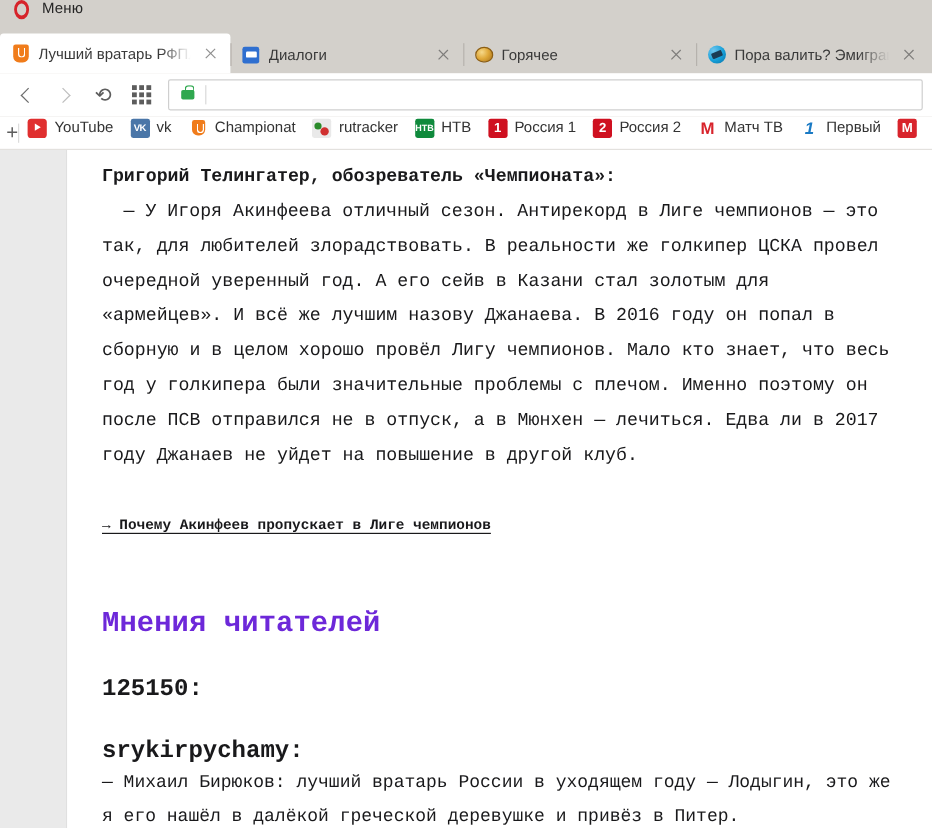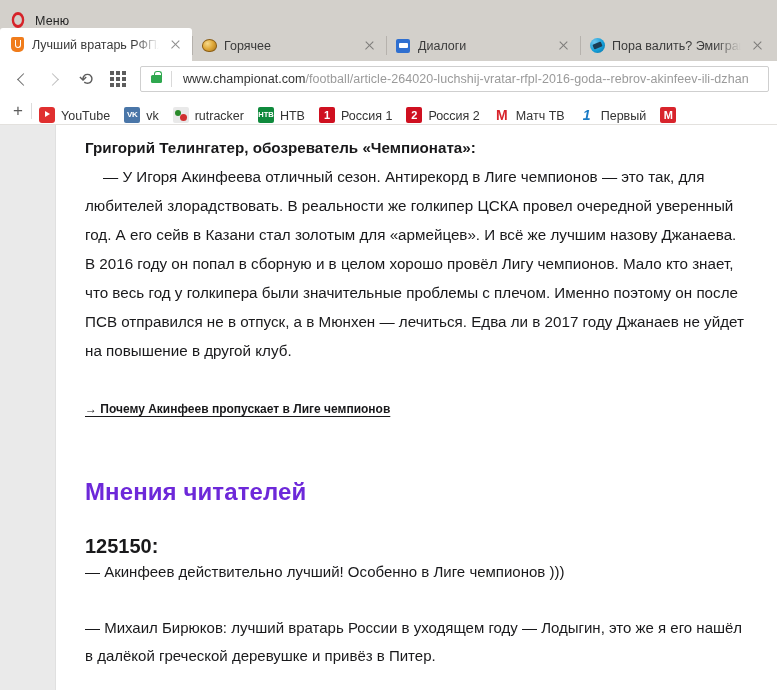--- a/index.html
+++ b/index.html
@@ -16,21 +16,21 @@
   .browser {
     width: 777px; height: 690px;
     display: flex; flex-direction: column;
     background: #d6d3ce;
   }
 
   
   .menu-strip {
     height: 28px;
     background: #d3d0cb;
-    display: flex; align-items: flex-end;
+    display: flex; align-items: flex-start;
     padding-left: 10px;
     flex: 0 0 28px;
     position: relative;
   }
   .opera-logo {
     width: 16px; height: 16px;
     border-radius: 50%;
     border: 3px solid #d6232a;
     background: transparent;
     display: inline-block;
@@ -227,21 +227,21 @@
     width: 28px; height: 24px;
     display: flex; align-items: center; justify-content: center;
     font-size: 17px; color: #5d5d5d;
     position: relative;
   }
   .bm-plus::after {
     content: ""; position: absolute; right: 0; top: 4px; bottom: 4px;
     width: 1px; background: #dcdcdc;
   }
   .bm-item {
-    display: flex; align-items: flex-end;
+    display: flex; align-items: flex-start;
     padding: 0 7px;
     height: 24px;
     font-size: 12.5px; color: #333;
     white-space: nowrap;
     cursor: default;
   }
   .bm-ico {
     width: 16px; height: 16px;
     margin-right: 6px;
     flex: 0 0 16px;
@@ -275,20 +275,21 @@
   .bm-ico.perviy { background: #ffffff; color:#1a7ac4; font-size: 14px; font-style: italic; }
   .bm-ico.matchred { background: #d8242c; font-size: 11px; }
 
   
   .viewport {
     flex: 1 1 auto;
     background: #ffffff;
     display: flex;
     overflow: hidden;
     position: relative;
+    font-family: Liberation Mono, monospace;
   }
   .page-gutter {
     width: 56px; flex: 0 0 56px;
     background: #eaeaea;
     border-right: 1px solid #e0e0e0;
   }
   .page-body {
     flex: 1 1 auto;
     background: #ffffff;
     padding: 8px 30px 0 29px;
@@ -350,31 +351,31 @@
     <div class="tab active" style="width:192px">
       <span class="tab-fav">
           <span class="ico-shield"></span>
         </span>
       <span class="tab-title">Лучший вратарь РФПЛ 20</span>
       <span class="tab-close"></span>
     </div>
 
     <div class="tab" style="width:194px">
       <span class="tab-fav">
+          <span class="ico-dialog"></span>
+        </span>
+      <span class="tab-title">Диалоги</span>
+      <span class="tab-close"></span>
+    </div>
+
+    <div class="tab" style="width:194px">
+      <span class="tab-fav">
           <span class="ico-coin"></span>
         </span>
       <span class="tab-title">Горячее</span>
-      <span class="tab-close"></span>
-    </div>
-
-    <div class="tab" style="width:194px">
-      <span class="tab-fav">
-          <span class="ico-dialog"></span>
-        </span>
-      <span class="tab-title">Диалоги</span>
       <span class="tab-close"></span>
     </div>
 
     <div class="tab" style="width:194px">
       <span class="tab-fav">
           <span class="ico-drop"></span>
         </span>
       <span class="tab-title">Пора валить? Эмиграция</span>
       <span class="tab-close"></span>
     </div>
@@ -401,37 +402,42 @@
           <i></i>
           <i></i>
           <i></i>
           <i></i>
       </span>
     </div>
 
     <div class="url-box">
       <span class="lock"></span>
       <span class="url-sep"></span>
-      <span class="url-text"><b>www.championat.com</b><span>/football/article-264020-luchshij-vratar-rfpl-2016-goda--rebrov-akinfeev-ili-dzhan</span></span>
     </div>
   </div>
 
   <div class="bm-bar">
     <div class="bm-plus">+</div>
 
     <div class="bm-item">
       <span class="bm-ico youtube"></span>
       <span>YouTube</span>
     </div>
 
     <div class="bm-item">
       <span class="bm-ico vk">VK</span>
       <span>vk</span>
     </div>
 
+    <div class="bm-item">
+      <span class="bm-ico champ">
+          <span class="ico-shield" style="width:11px;height:13px"></span>
+        </span>
+      <span>Championat</span>
+    </div>
 
     <div class="bm-item">
       <span class="bm-ico rutracker"></span>
       <span>rutracker</span>
     </div>
 
     <div class="bm-item">
       <span class="bm-ico ntv">НТВ</span>
       <span>НТВ</span>
     </div>
@@ -470,23 +476,23 @@
         <span class="art-lead">Григорий Телингатер, обозреватель «Чемпионата»:</span><br>
         <span class="art-text">— У Игоря Акинфеева отличный сезон. Антирекорд в Лиге чемпионов — это так, для любителей злорадствовать. В реальности же голкипер ЦСКА провел очередной уверенный год. А его сейв в Казани стал золотым для «армейцев». И всё же лучшим назову Джанаева. В 2016 году он попал в сборную и в целом хорошо провёл Лигу чемпионов. Мало кто знает, что весь год у голкипера были значительные проблемы с плечом. Именно поэтому он после ПСВ отправился не в отпуск, а в Мюнхен — лечиться. Едва ли в 2017 году Джанаев не уйдет на повышение в другой клуб.</span>
       </div>
 
       <a class="link-arrow" href="#">→ Почему Акинфеев пропускает в Лиге чемпионов</a>
 
       <h2 class="h-opinions">Мнения читателей</h2>
 
       <div class="comment">
         <div class="c-author">125150:</div>
-        <div class="c-body">— Акинфеев действительно лучший! Особенно в Лиге чемпионов )))</div>
       </div>
 
       <div class="comment">
+        <div class="c-author">srykirpychamy:</div>
         <div class="c-body">— Михаил Бирюков: лучший вратарь России в уходящем году — Лодыгин, это же я его нашёл в далёкой греческой деревушке и привёз в Питер.</div>
       </div>
 
     </div>
   </div>
 
 </div>
 
 </body></html>

